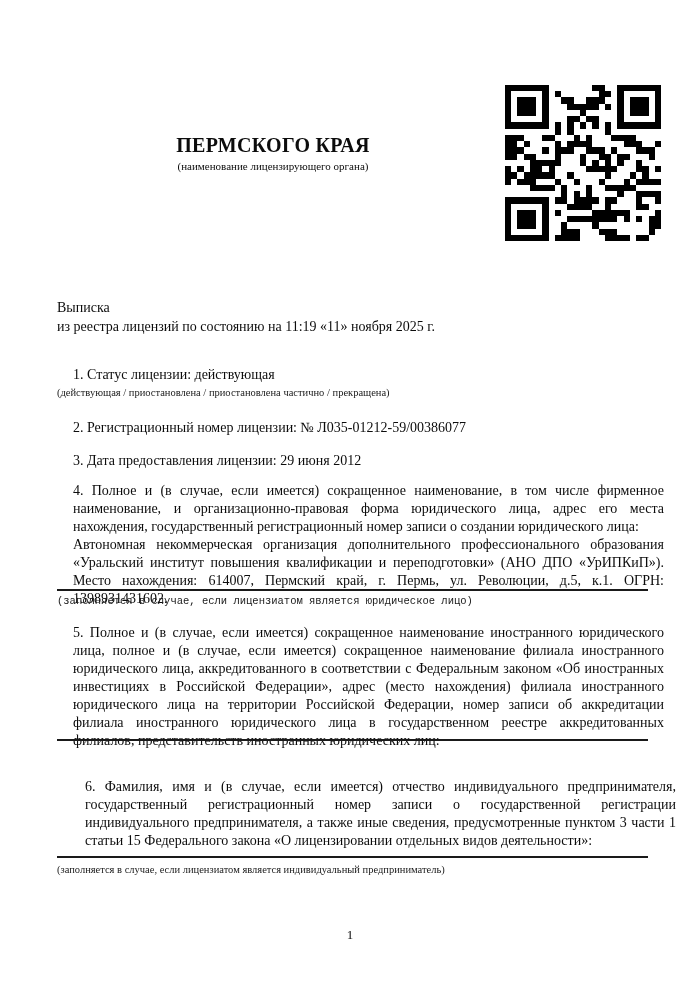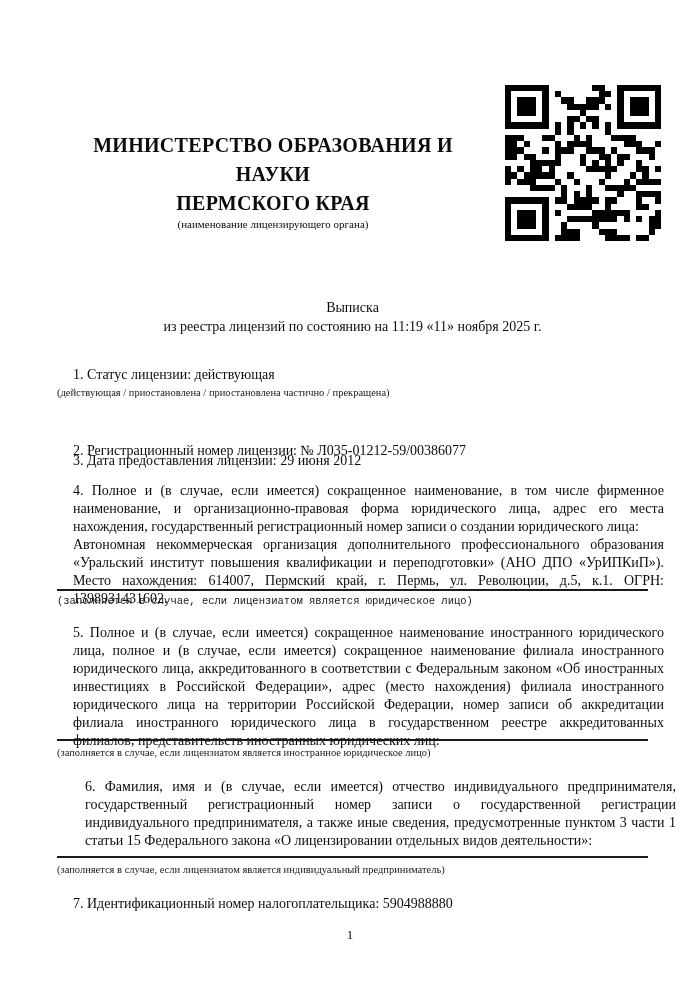--- a/index.html
+++ b/index.html
@@ -22,21 +22,21 @@
     font-weight: bold; font-size: 20px; line-height: 29px;
     letter-spacing: 0.3px;
   }
   .letterhead-caption { font-size: 11px; line-height: 13px; }
 
   .qr { left: 505px; top: 85px; width: 156px; height: 156px; }
   .qr svg { display: block; }
 
   .doc-heading {
     left: 57px; top: 298px; width: 591px;
-    text-align: center; font-size: 14px; line-height: 19px;
+    font-size: 14px; line-height: 19px;
   }
 
   .field {
     left: 73px; width: 591px;
     font-size: 14px; line-height: 18px;
   }
   .just { text-align: justify; }
 
   .small-caption {
     left: 57px; width: 591px;
@@ -47,42 +47,41 @@
     left: 57px; width: 591px; height: 2px;
     background: #1a1a1a;
   }
   .page-number {
     left: 0; top: 927px; width: 700px;
     text-align: center; font-size: 13px;
   }
 
   .t-item1   { top: 366px; }
   .t-cap1    { top: 386px; }
-  .t-item2   { top: 419px; margin-top: 23px; }
+  .t-item2   { top: 419px; }
   .t-item3   { top: 452px; }
   .t-item4   { top: 482px; }
   .t-val4    { top: 536px; }
   .t-rule4   { top: 589px; }
   .t-cap4    { top: 595px; font-family: Liberation Mono, monospace; }
   .t-item5   { top: 624px; }
   .t-rule5   { top: 739px; }
   .t-cap5    { top: 746px; }
   .t-item6   { top: 778px; margin-left: 12px; }
   .t-rule6   { top: 856px; }
   .t-cap6    { top: 863px; }
   .t-item7   { top: 895px; }
 </style>
 </head>
 <body>
 
 <div class="page">
 
   <div class="abs letterhead">
     <div class="letterhead-title">
-      <div>МИНИСТЕРСТВО ОБРАЗОВАНИЯ И НАУКИ</div>
       <div>ПЕРМСКОГО КРАЯ</div>
     </div>
     <div class="letterhead-caption">(наименование лицензирующего органа)</div>
   </div>
 
   <div class="abs qr" id="qr">
       <svg width="156" height="156" shape-rendering="crispEdges" xmlns="http://www.w3.org/2000/svg">
         <g fill="#000000">
           <rect x="0.00" y="0.00" width="6.24" height="6.24"></rect>
           <rect x="6.24" y="0.00" width="6.24" height="6.24"></rect>
@@ -399,23 +398,21 @@
 
   <div class="abs field t-item3">3. Дата предоставления лицензии: 29 июня 2012</div>
 
   <div class="abs field just t-item4">4. Полное и (в случае, если имеется) сокращенное наименование, в том числе фирменное наименование, и организационно-правовая форма юридического лица, адрес его места нахождения, государственный регистрационный номер записи о создании юридического лица:</div>
   <div class="abs field just t-val4">Автономная некоммерческая организация дополнительного профессионального образования «Уральский институт повышения квалификации и переподготовки» (АНО ДПО «УрИПКиП»). Место нахождения: 614007, Пермский край, г. Пермь, ул. Революции, д.5, к.1. ОГРН: 1398931431602.</div>
   <div class="abs rule t-rule4"></div>
   <div class="abs small-caption t-cap4">(заполняется в случае, если лицензиатом является юридическое лицо)</div>
 
   <div class="abs field just t-item5">5. Полное и (в случае, если имеется) сокращенное наименование иностранного юридического лица, полное и (в случае, если имеется) сокращенное наименование филиала иностранного юридического лица, аккредитованного в соответствии с Федеральным законом «Об иностранных инвестициях в Российской Федерации», адрес (место нахождения) филиала иностранного юридического лица на территории Российской Федерации, номер записи об аккредитации филиала иностранного юридического лица в государственном реестре аккредитованных филиалов, представительств иностранных юридических лиц:</div>
   <div class="abs rule t-rule5"></div>
-  <div class="abs small-caption t-cap5">(заполняется в случае, если лицензиатом является иностранное юридическое лицо)</div>
 
   <div class="abs field just t-item6">6. Фамилия, имя и (в случае, если имеется) отчество индивидуального предпринимателя, государственный регистрационный номер записи о государственной регистрации индивидуального предпринимателя, а также иные сведения, предусмотренные пунктом 3 части 1 статьи 15 Федерального закона «О лицензировании отдельных видов деятельности»:</div>
   <div class="abs rule t-rule6"></div>
   <div class="abs small-caption t-cap6">(заполняется в случае, если лицензиатом является индивидуальный предприниматель)</div>
 
-  <div class="abs field t-item7">7. Идентификационный номер налогоплательщика: 5904988880</div>
 
   <div class="abs page-number">1</div>
 
 </div>
 
 </body></html>

